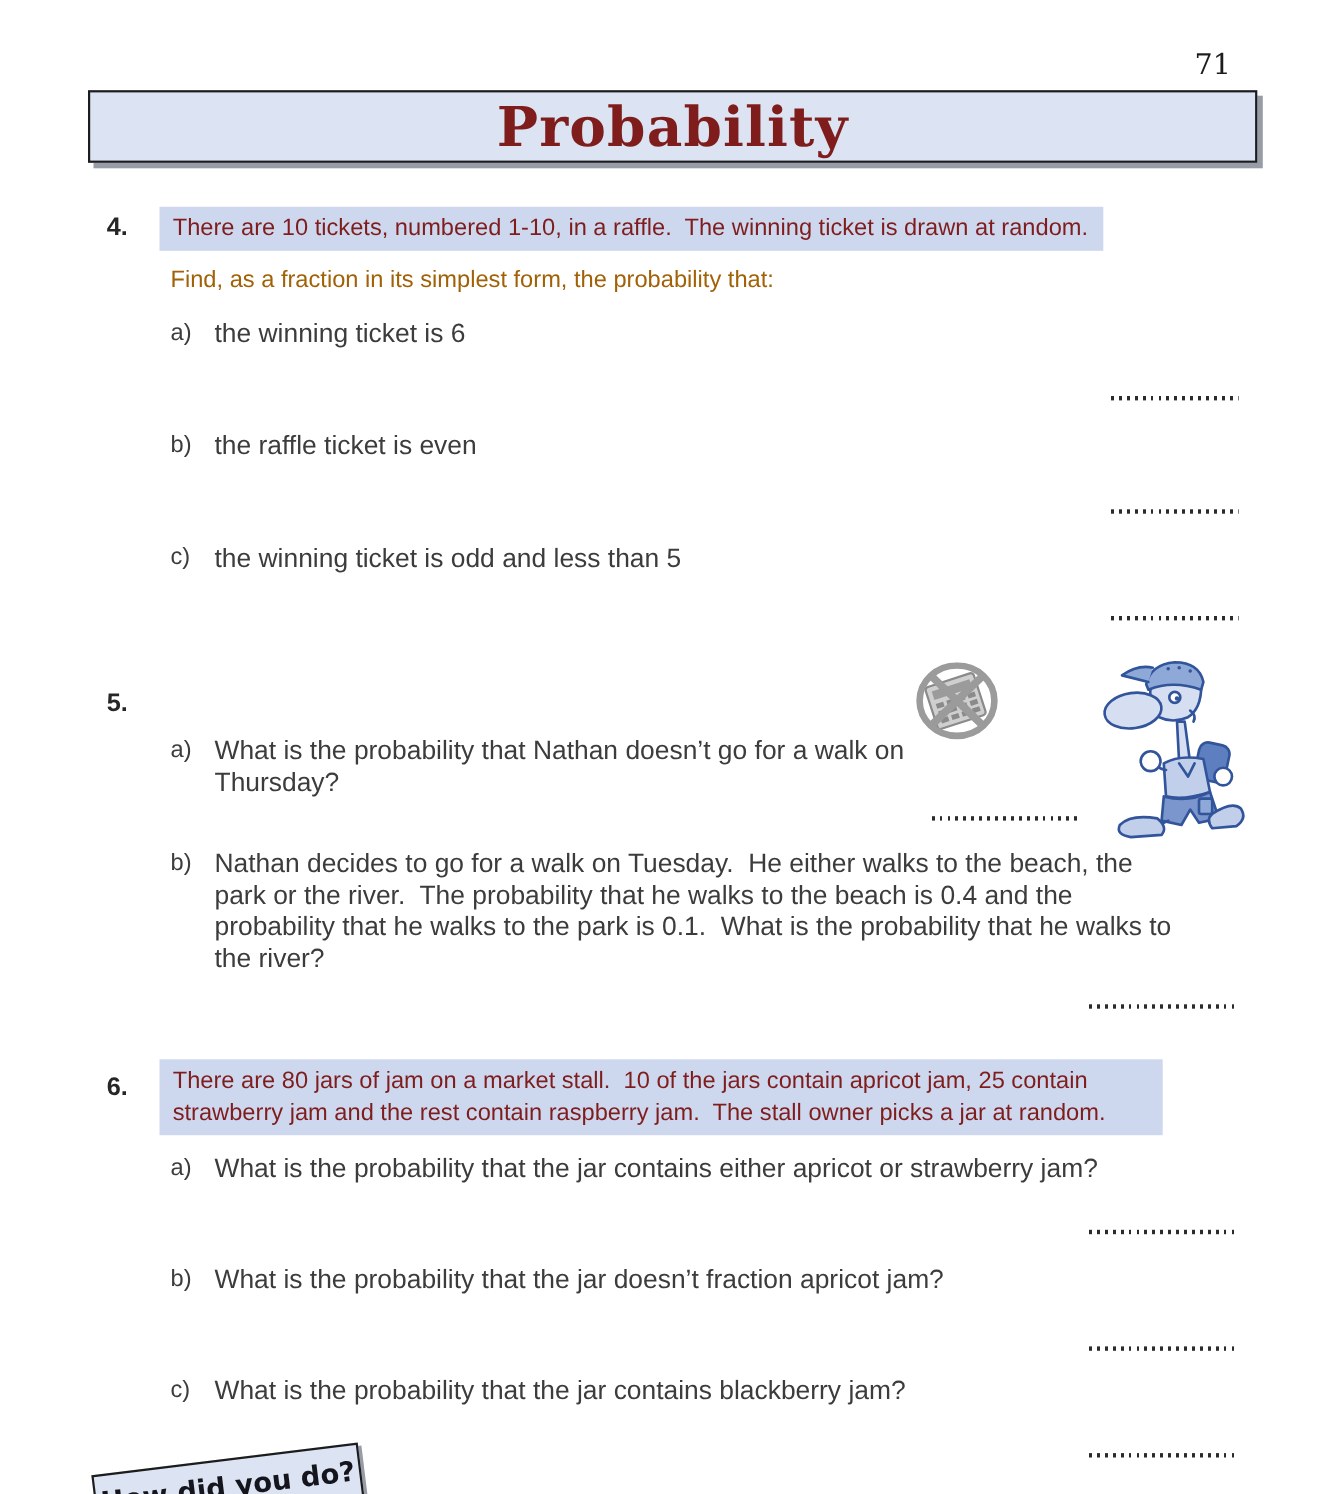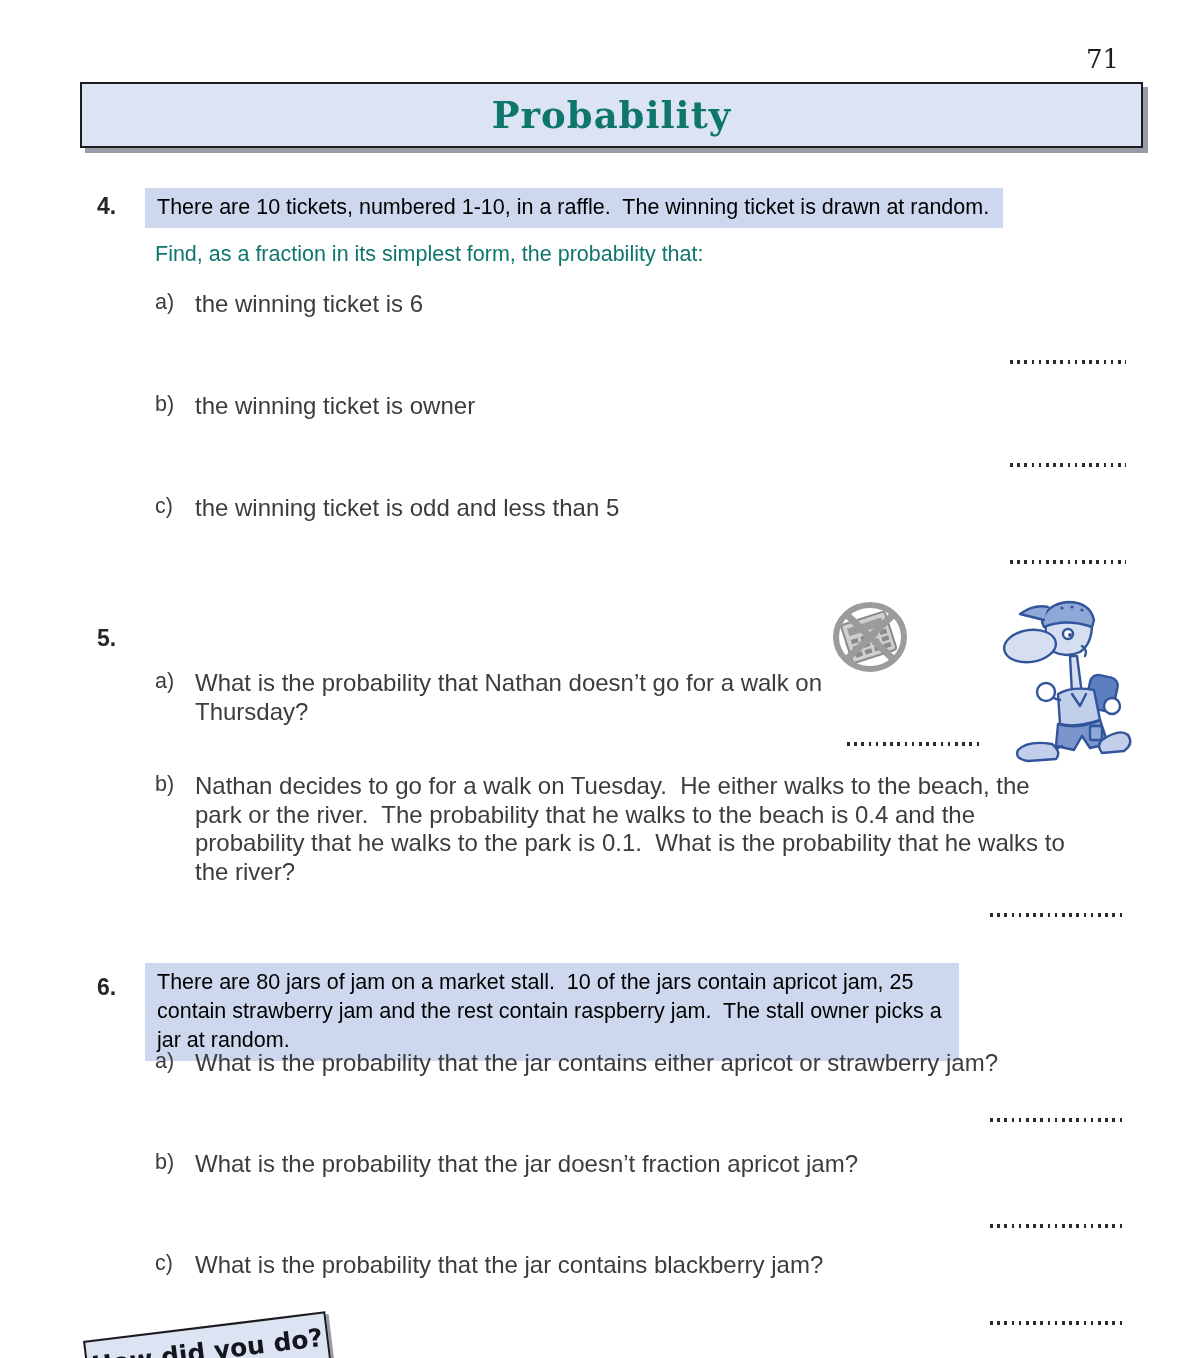--- a/index.html
+++ b/index.html
@@ -14,33 +14,33 @@
     font-family:"DejaVu Serif", serif; font-size:26px; color:#1d1d1d;
   }
   .title-bar {
     position:absolute; left:80px; top:70px; width:1063px; height:66px;
     background:#dce4f3; border:2px solid #1c1c1c;
     box-shadow:5px 5px 0 #979ca6;
     display:flex; align-items:center; justify-content:center;
   }
   .title-bar .title {
     font-family:"DejaVu Serif", serif; font-weight:bold;
-    font-size:37px; color:#0f766e; letter-spacing:1px;
+    font-size:50px; color:#7f1d1d; letter-spacing:1px;
   }
   .qnum {
     position:absolute; left:97px; font-size:23px; font-weight:bold; color:#262626;
     font-family:"Liberation Sans", sans-serif;
   }
   .hl {
     position:absolute; left:145px; background:#cdd7ee;
     padding:5px 14px 6px 12px; font-size:21.5px; line-height:29px;
-    color:#000000; white-space:pre-wrap;
+    color:#7f1d1d; white-space:pre-wrap;
   }
   .plain {
-    position:absolute; left:155px; font-size:21.5px; color:#0f766e; white-space:pre-wrap;
+    position:absolute; left:155px; font-size:21.5px; color:#a16207; white-space:pre-wrap;
   }
   .part { position:absolute; left:155px; display:flex; }
   .part .plabel { width:40px; flex:0 0 40px; font-size:21.5px; color:#3c3c3c; }
   .part .ptext  { font-size:24px; line-height:28.5px; color:#3c3c3c; white-space:pre-wrap; }
   .dots {
     position:absolute; height:3.5px;
     background-image:repeating-linear-gradient(to right,#2b2b2b 0 2.6px,transparent 2.6px 7.2px);
   }
   .badge {
     position:absolute; left:86px; top:1314px; width:244px; height:64px;
@@ -75,21 +75,21 @@
   <div class="plain" style="top:230px;">Find, as a fraction in its simplest form, the probability that:</div>
 
   <div class="part" style="top:278px;">
     <span class="plabel">a)</span>
     <span class="ptext">the winning ticket is 6</span>
   </div>
   <div class="dots" style="left:1010px; top:348px; width:116px;"></div>
 
   <div class="part" style="top:380px;">
     <span class="plabel">b)</span>
-    <span class="ptext">the winning ticket is owner</span>
+    <span class="ptext">the raffle ticket is even</span>
   </div>
   <div class="dots" style="left:1010px; top:451px; width:116px;"></div>
 
   <div class="part" style="top:482px;">
     <span class="plabel">c)</span>
     <span class="ptext">the winning ticket is odd and less than 5</span>
   </div>
   <div class="dots" style="left:1010px; top:548px; width:116px;"></div>
 
   <div class="qnum" style="top:613px;">5.</div>
@@ -166,21 +166,21 @@
   </div>
   <div class="dots" style="left:847px; top:730px; width:134px;"></div>
 
   <div class="part" style="top:760px;">
     <span class="plabel">b)</span>
     <span class="ptext" style="width:875px;">Nathan decides to go for a walk on Tuesday.  He either walks to the beach, the park or the river.  The probability that he walks to the beach is 0.4 and the probability that he walks to the park is 0.1.  What is the probability that he walks to the river?</span>
   </div>
   <div class="dots" style="left:990px; top:901px; width:135px;"></div>
 
   <div class="qnum" style="top:962px;">6.</div>
-  <div class="hl" style="top:951px; width:814px;">There are 80 jars of jam on a market stall.  10 of the jars contain apricot jam, 25 contain strawberry jam and the rest contain raspberry jam.  The stall owner picks a jar at random.</div>
+  <div class="hl" style="top:951px; width:912px;">There are 80 jars of jam on a market stall.  10 of the jars contain apricot jam, 25 contain strawberry jam and the rest contain raspberry jam.  The stall owner picks a jar at random.</div>
 
   <div class="part" style="top:1037px;">
     <span class="plabel">a)</span>
     <span class="ptext" style="max-width:860px;text-align:right;">What is the probability that the jar contains either apricot or strawberry jam?</span>
   </div>
   <div class="dots" style="left:990px; top:1106px; width:135px;"></div>
 
   <div class="part" style="top:1138px;">
     <span class="plabel">b)</span>
     <span class="ptext" style="max-width:860px;">What is the probability that the jar doesn’t fraction apricot jam?</span>

